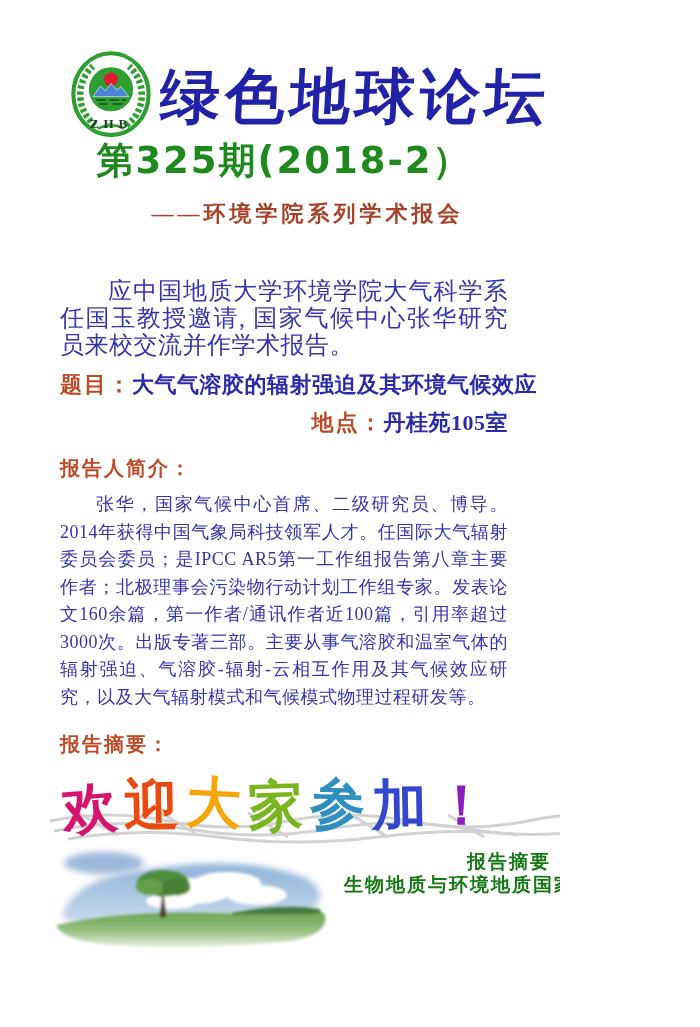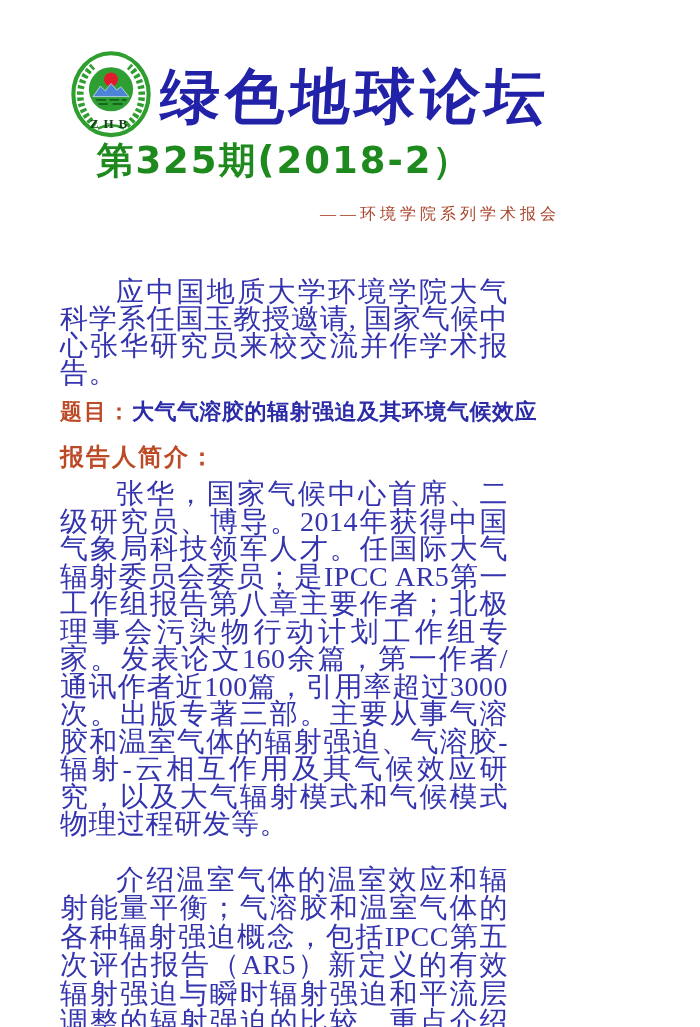--- a/index.html
+++ b/index.html
@@ -23,39 +23,39 @@
     white-space:nowrap;
   }
   .issue-line{
     position:absolute;left:8px;right:0;top:136px;height:50px;line-height:50px;
     text-align:center;font-size:37px;font-weight:bold;letter-spacing:2px;
     color:var(--issue-green,#1e8a1e);
     font-family:"DejaVu Sans","Liberation Sans",sans-serif;
   }
   .subtitle{
     position:absolute;left:55px;right:0;top:199px;height:30px;line-height:30px;
-    text-align:right;font-size:16px;font-weight:normal;letter-spacing:4px;
+    text-align:center;font-size:22px;font-weight:bold;letter-spacing:4px;
     color:var(--subtitle-red,#a8432b);
   }
   
   .main{margin:0 52px 0 60px;position:relative;}
   .intro{
-    margin:26px 0 0;font-size:28px;line-height:27px;letter-spacing:.5px;
+    margin:26px 0 0;font-size:24px;line-height:27px;letter-spacing:.5px;
     color:var(--body-blue,#3434ae);text-indent:2em;text-align:justify;
   }
   .meta{margin-top:11px;text-align:right;}
   .meta-row{margin-top:9px;font-size:22px;line-height:29px;white-space:nowrap;}
   .meta-label{color:var(--label-orange,#bc4a26);font-weight:bold;letter-spacing:2px;}
   .meta-value{color:var(--value-blue,#2b2ba8);font-weight:bold;letter-spacing:.5px;}
   .section-heading{
-    margin-top:16px;font-size:24px;line-height:30px;font-weight:bold;
+    margin-top:16px;font-size:20px;line-height:30px;font-weight:bold;
     letter-spacing:2px;color:var(--label-orange,#bc4a26);
   }
   .section-body{
-    margin-top:8px;font-size:28px;line-height:27.5px;letter-spacing:.5px;
+    margin-top:8px;font-size:18px;line-height:27.5px;letter-spacing:.5px;
     color:var(--body-blue,#3434ae);text-indent:2em;text-align:justify;
   }
   .section-body.abstract{line-height:28.5px;}
   
   .welcome{position:relative;margin-top:10px;height:74px;}
   .welcome-shadow{position:absolute;left:-12px;top:32px;width:560px;height:46px;z-index:0;}
   .welcome-text{
     position:relative;z-index:1;margin-left:2px;
     font-family:"DejaVu Sans","Liberation Sans",sans-serif;
     font-size:55px;font-weight:900;letter-spacing:7px;line-height:72px;
@@ -109,26 +109,29 @@
   </div>
 
   <div class="main">
 
     <p class="intro">应中国地质大学环境学院大气科学系任国玉教授邀请, 国家气候中心张华研究员来校交流并作学术报告。</p>
 
     <div class="meta">
       <div class="meta-row">
         <span class="meta-label">题目：</span><span class="meta-value">大气气溶胶的辐射强迫及其环境气候效应</span>
       </div>
+      <div class="meta-row">
+        <span class="meta-label">地点：</span><span class="meta-value">丹桂苑105室</span>
+      </div>
     </div>
 
     <div class="section-heading">报告人简介：</div>
     <p class="section-body">张华，国家气候中心首席、二级研究员、博导。2014年获得中国气象局科技领军人才。任国际大气辐射委员会委员；是IPCC AR5第一工作组报告第八章主要作者；北极理事会污染物行动计划工作组专家。发表论文160余篇，第一作者/通讯作者近100篇，引用率超过3000次。出版专著三部。主要从事气溶胶和温室气体的辐射强迫、气溶胶-辐射-云相互作用及其气候效应研究，以及大气辐射模式和气候模式物理过程研发等。</p>
 
-    <p class="section-body abstract">介绍温室气体的温室效应和辐射能量平衡；气溶胶和温室气体的各种辐射强迫概念，包括IPCC第五次评估报告（AR5）新定义的有效辐射强迫与瞬时辐射强迫和平流层调整的辐射强迫的比较。重点介绍大气气溶胶及其造成环境气候效应的机制和辐射强迫的最新结论。</p>
+    <div class="section-heading">报告摘要：</div>
 
     <div class="welcome">
       <svg class="welcome-shadow" viewBox="0 0 560 46" preserveAspectRatio="none">
         <g fill="none" stroke="#c7c7c7" stroke-width="3" opacity="0.8">
           <path d="M2,20 Q60,8 120,20 T240,20 T360,20 T480,20 T558,18"></path>
           <path d="M6,30 Q70,16 140,28 T280,28 T420,28 T556,26"></path>
           <path d="M20,38 Q90,26 170,36 T330,36 T470,34"></path>
           <path d="M30,12 L70,34 M110,10 L150,34 M200,12 L240,36 M300,12 L340,36 M400,14 L436,36"></path>
         </g>
       </svg>

